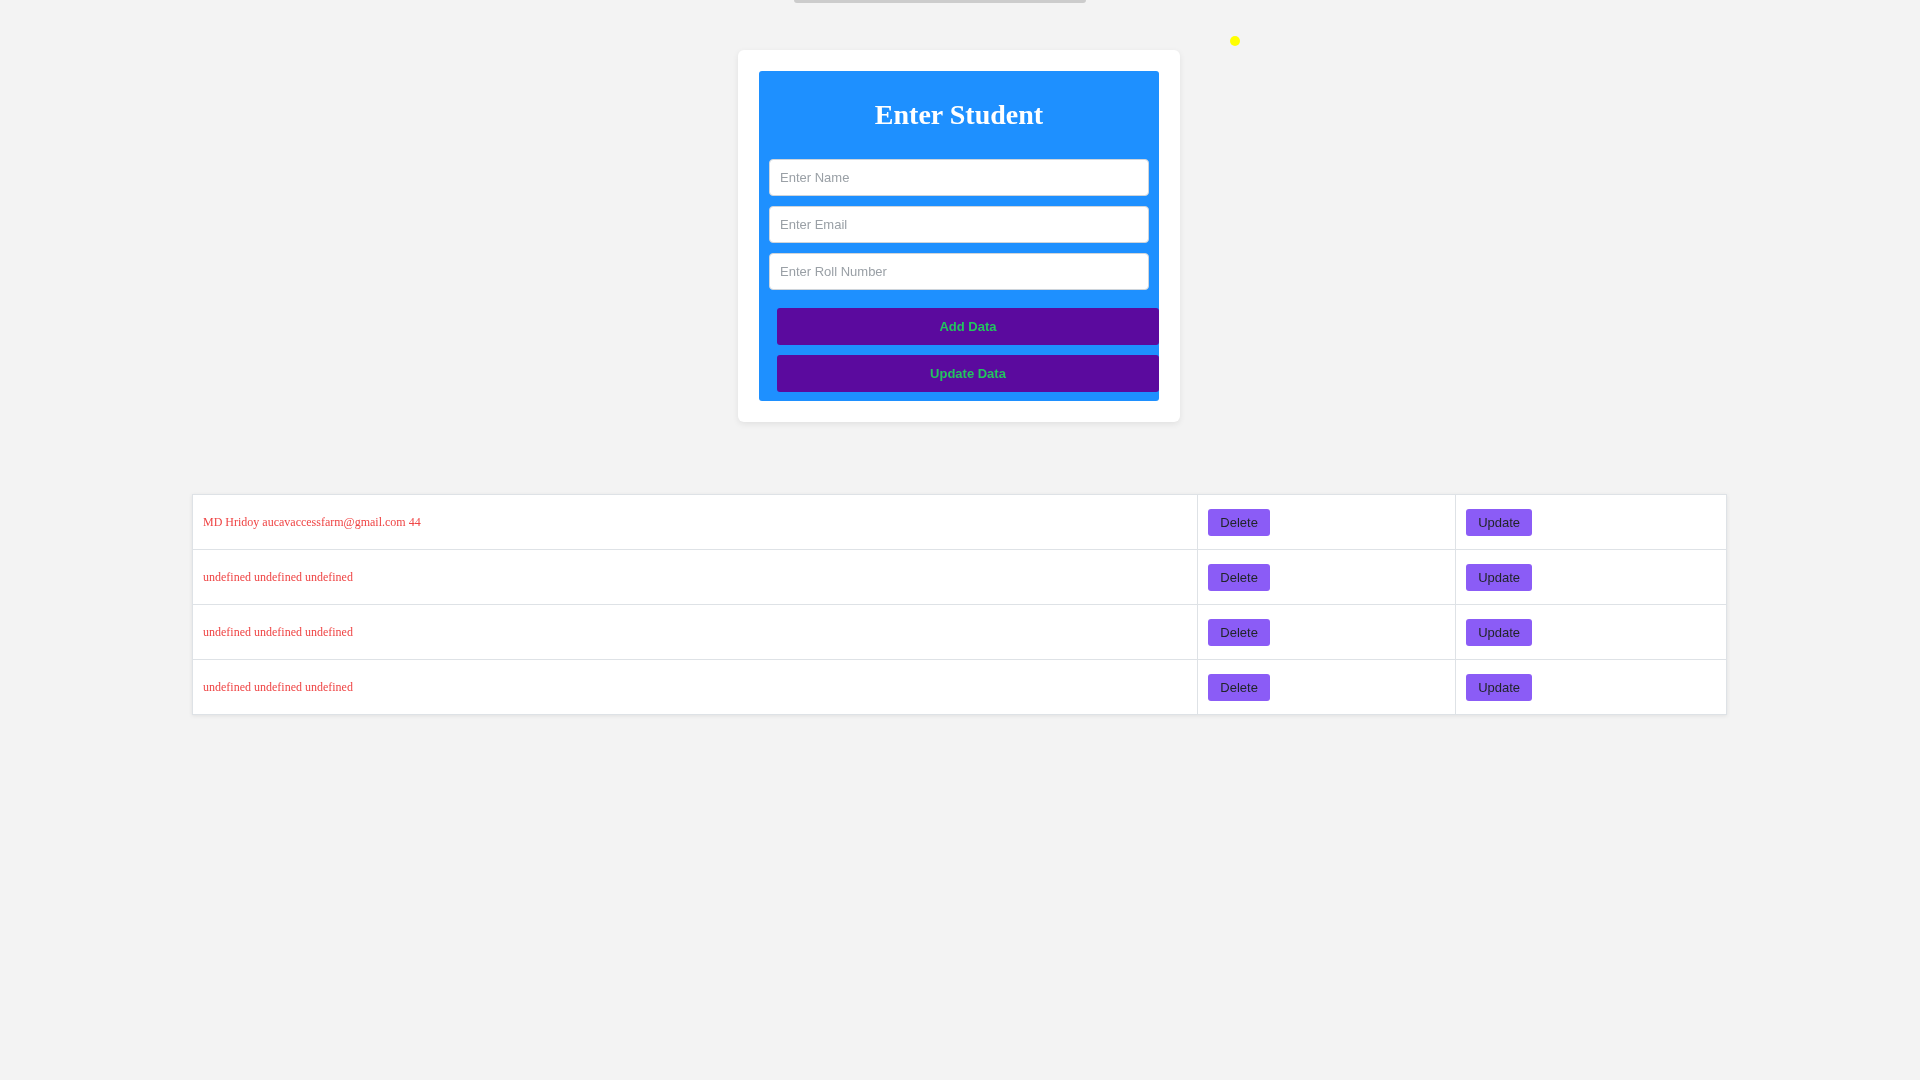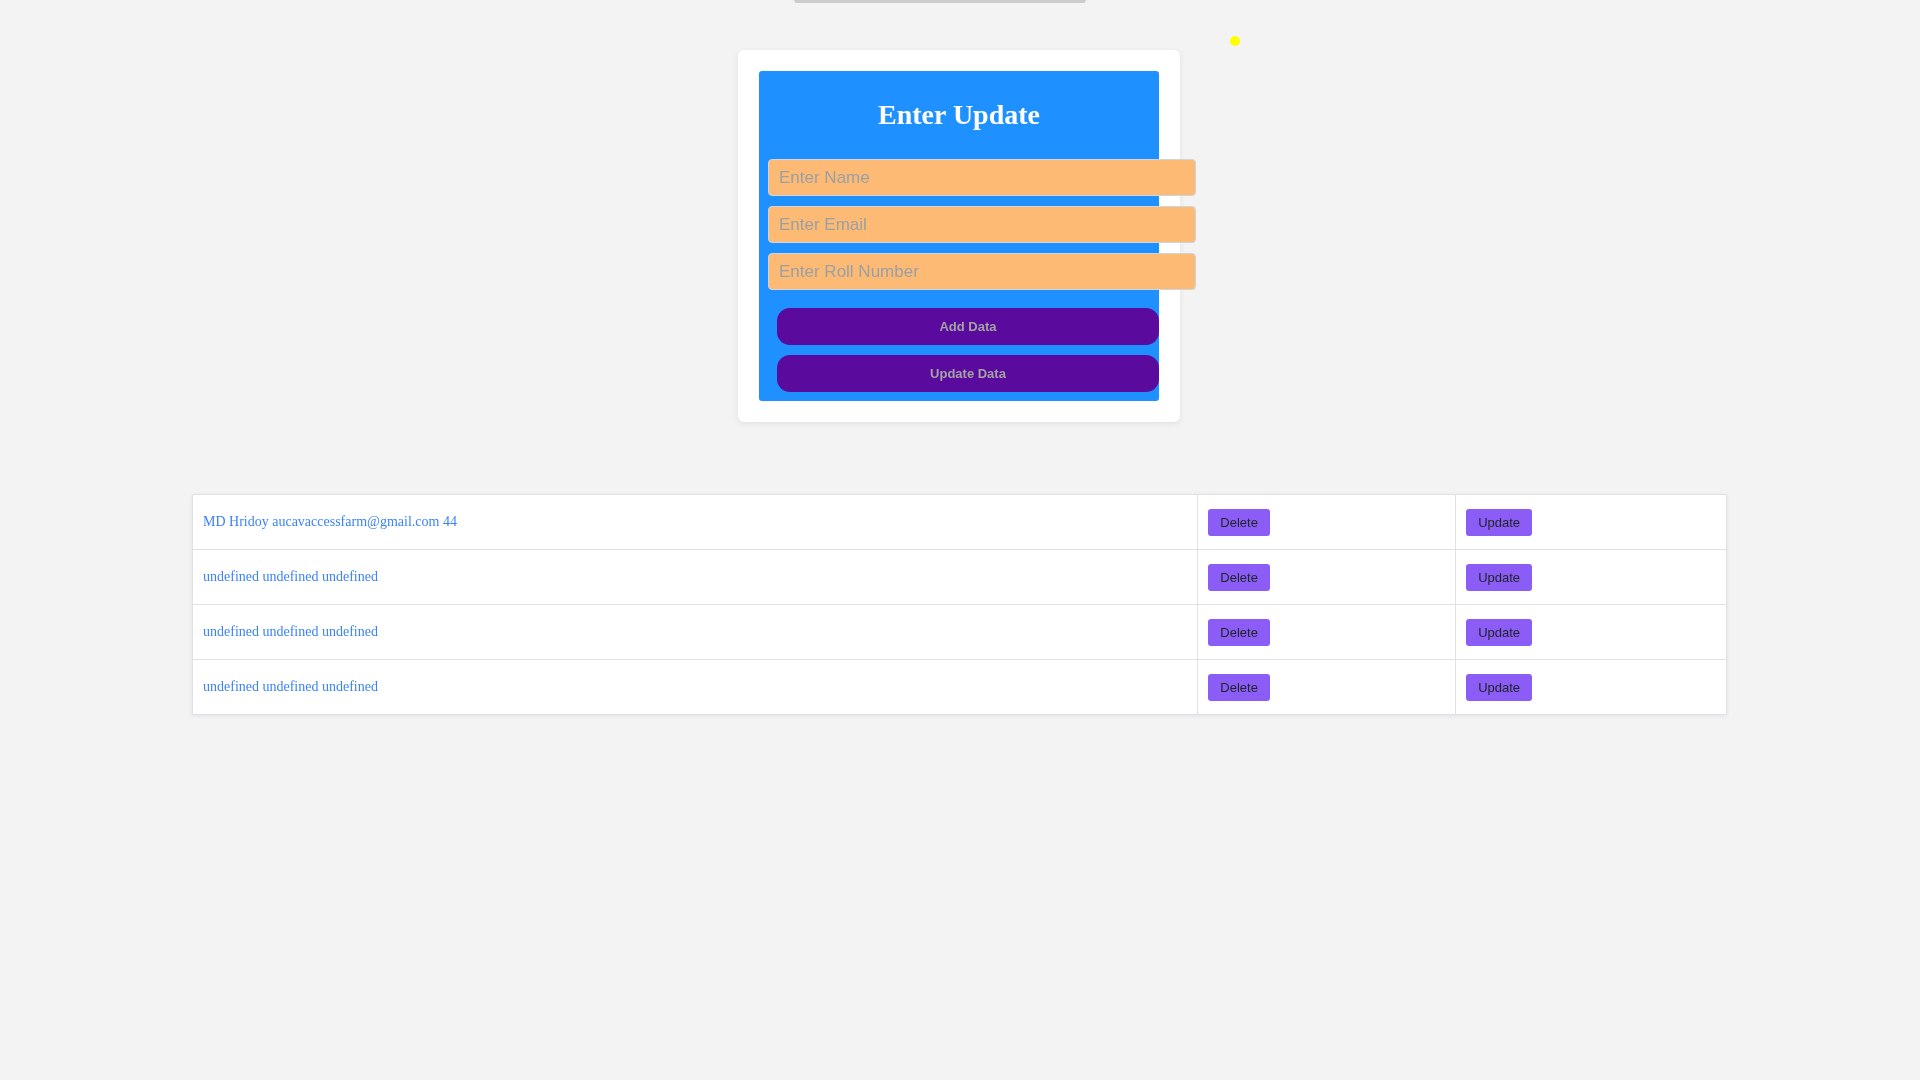--- a/index.html
+++ b/index.html
@@ -55,44 +55,44 @@
     .card-title {
       font-family: Georgia, "Times New Roman", serif;
       font-weight: bold;
       font-size: 28px;
       color: #fff;
       text-align: center;
       margin-bottom: 28px;
     }
     .form-input {
       display: block;
-      width: 428px;
+      width: 380px;
       height: 37px;
       margin: 0 auto 10px auto;
       padding: 0 10px;
       border: 1px solid #ced4da;
       border-radius: 4px;
-      font-size: 17px;
+      font-size: 13px;
       color: #495057;
-      background: #fdba74;
+      background: #ffffff;
     }
     .form-input::placeholder {
       color: #9aa0a6;
     }
     .btn-container {
       padding: 8px 0 0 9px;
     }
     .btn-purple {
       display: block;
       width: 382px;
       height: 37px;
       background: #5b0a9e;
-      color: #a3a3a3;
+      color: #22c55e;
       border: none;
-      border-radius: 13px;
+      border-radius: 3px;
       font-size: 13px;
       font-weight: 600;
       cursor: pointer;
       margin-bottom: 10px;
     }
     .btn-purple:last-child {
       margin-bottom: 0;
     }
     .table {
       position: absolute;
@@ -108,22 +108,22 @@
     }
     .table td {
       border: 1px solid #dee2e6;
       padding: 10px;
       vertical-align: middle;
       height: 55px;
     }
     .table td:first-child {
       width: 1006px;
       font-family: Georgia, "Times New Roman", serif;
-      font-size: 14px;
-      color: #3b82f6;
+      font-size: 12px;
+      color: #ef4444;
     }
     .table td:nth-child(2) {
       width: 258px;
     }
     .table td:nth-child(3) {
       width: 271px;
       margin-top: 44px;
     }
     .btn-action {
       background: #8b5cf6;
@@ -137,21 +137,21 @@
   </style>
 </head>
 <body>
 
 <div class="container">
   <div class="top-indicator"></div>
   <div class="yellow-badge"></div>
 
   <div class="card">
     <div class="card-inner">
-      <h2 class="card-title">Enter Update</h2>
+      <h2 class="card-title">Enter Student</h2>
       <input class="form-input" type="text" placeholder="Enter Name" style="">
       <input class="form-input" type="text" placeholder="Enter Email" style="">
       <input class="form-input" type="text" placeholder="Enter Roll Number" style="">
       <div class="btn-container">
         <button class="btn-purple">Add Data</button>
         <button class="btn-purple">Update Data</button>
       </div>
     </div>
   </div>
 

